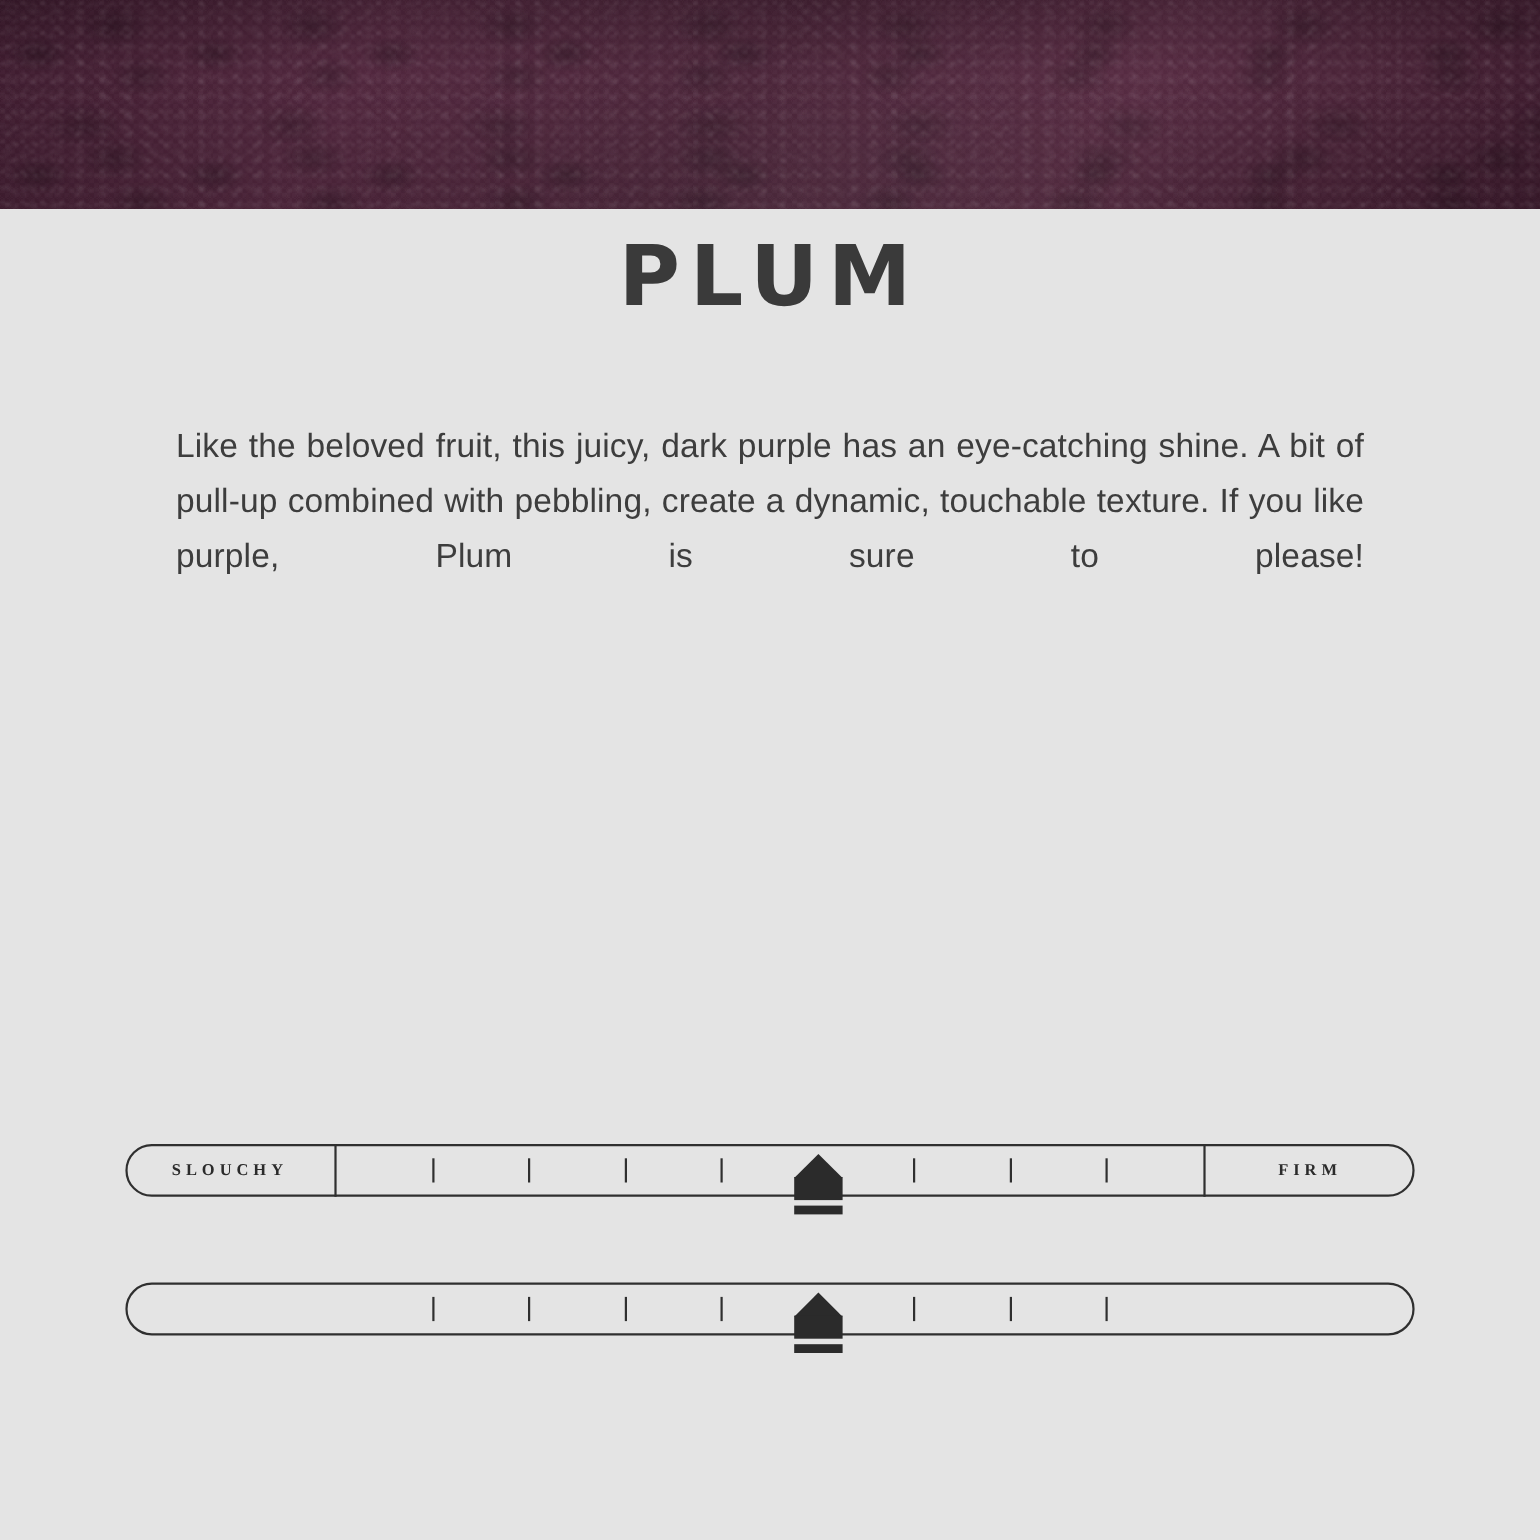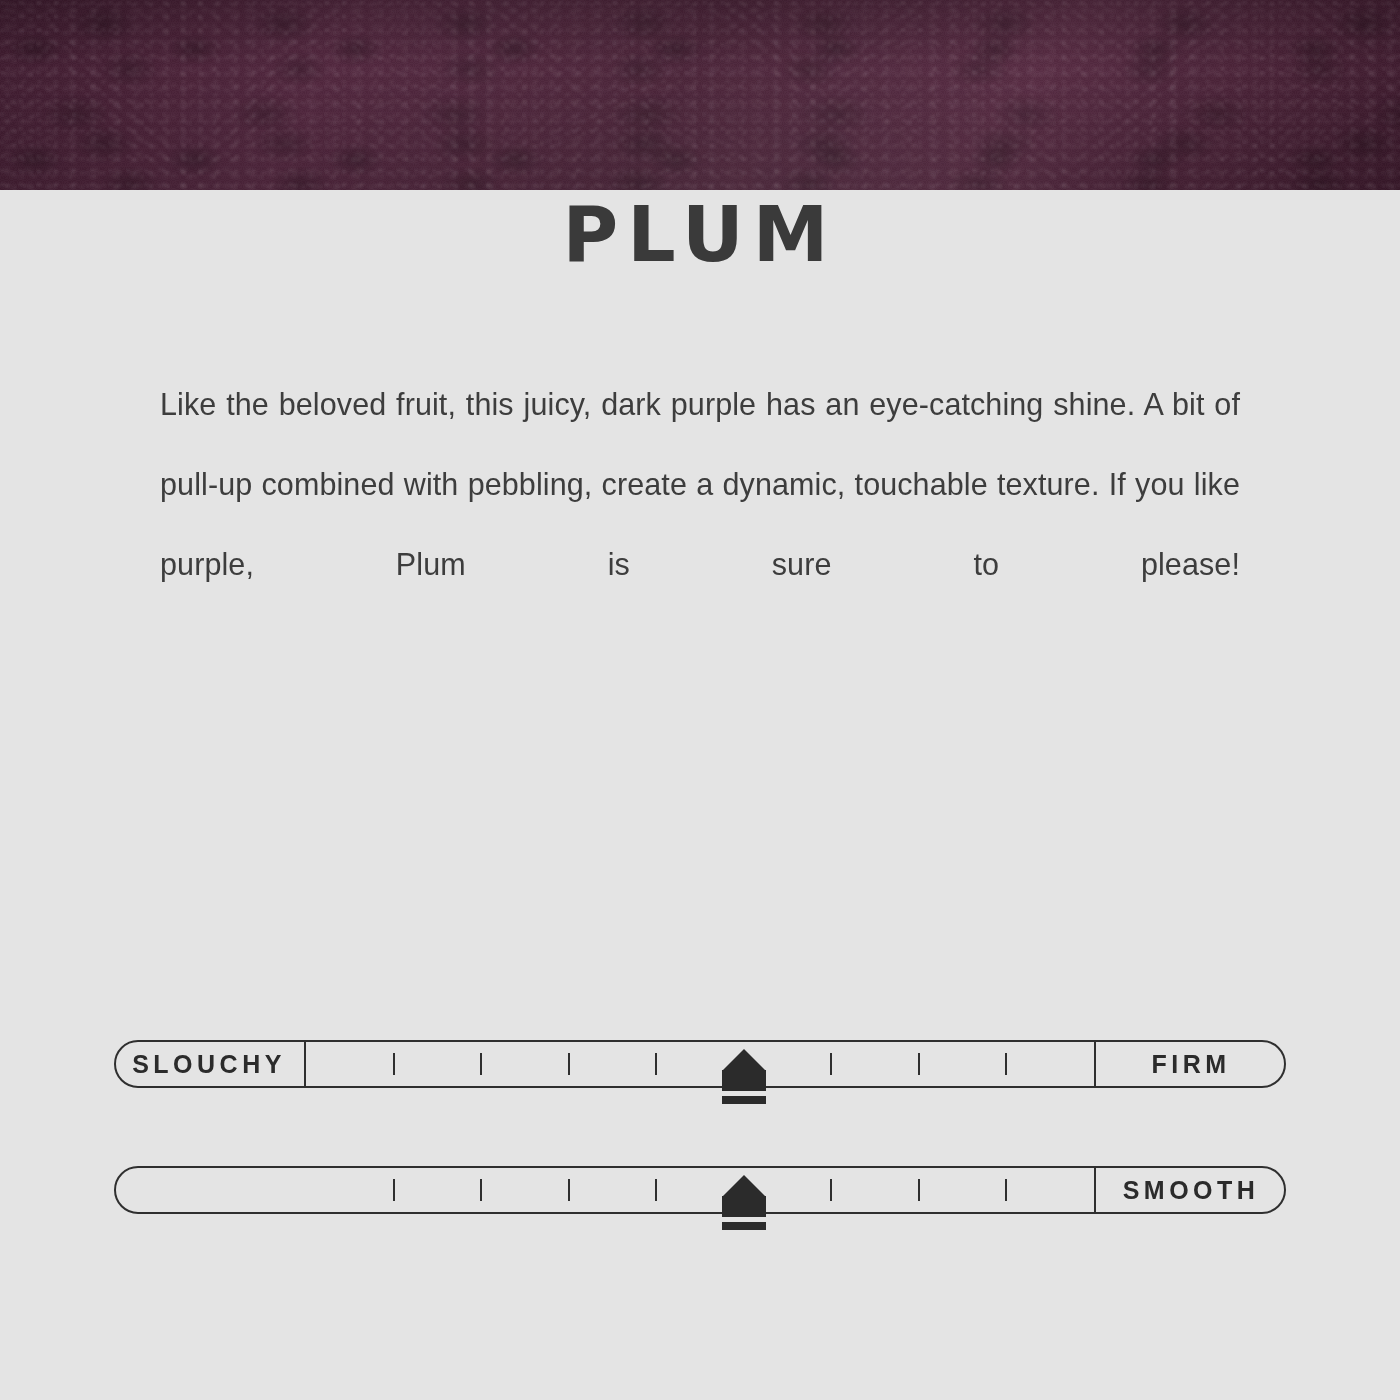--- a/index.html
+++ b/index.html
@@ -52,36 +52,36 @@
     inset: 0;
     background:
       radial-gradient(circle at 50% 120%, rgba(255,255,255,0.05), rgba(255,255,255,0) 55%),
       linear-gradient(to bottom, rgba(0,0,0,0.18), rgba(0,0,0,0) 35%, rgba(0,0,0,0.10) 100%);
     pointer-events: none;
   }
 
   
   .title {
     text-align: center;
-    margin: 0;
+    margin: 16px;
     font-size: 76px;
     font-weight: bold;
     letter-spacing: 9px;
     color: #3a3a3a;
     font-family: "DejaVu Sans", sans-serif;
   }
 
   
   .description {
     width: 1080px;
     margin: 85px auto 0 auto;
     text-align: justify;
     text-align-last: justify;
     font-size: 30.5px;
-    line-height: 80px;
+    line-height: 50px;
     color: #3d3d3d;
     font-family: "Liberation Sans", sans-serif;
     letter-spacing: 0.1px;
   }
 
   
   .scales {
     position: absolute;
     left: 0;
     top: 1040px;
@@ -103,25 +103,25 @@
   }
   .scale-cap {
     position: absolute;
     top: 0;
     height: 100%;
     width: 192px;
     box-sizing: border-box;
     display: flex;
     align-items: center;
     justify-content: center;
-    font-size: 25px;
+    font-size: 15px;
     font-weight: bold;
     letter-spacing: 4.5px;
     color: #2b2b2b;
-    font-family: Liberation Sans, sans-serif;
+    font-family: Liberation Serif, serif;
   }
   .scale-cap.left {
     left: 0;
     border-right: 2px solid #2f2f2f;
   }
   .scale-cap.right {
     right: 0;
     border-left: 2px solid #2f2f2f;
     text-align: right;
   }
@@ -205,21 +205,20 @@
         <div class="marker" style="left:55.55%">
           <span class="head"></span>
           <span class="body"></span>
           <span class="base"></span>
         </div>
       </div>
     </div>
 
     <div class="scale">
       <div class="scale-track"></div>
-      <div class="scale-cap right">SMOOTH</div>
       <div class="ticks">
         <div class="tick" style="left:11.11%"></div>
         <div class="tick" style="left:22.22%"></div>
         <div class="tick" style="left:33.33%"></div>
         <div class="tick" style="left:44.44%"></div>
         <div class="tick" style="left:55.55%"></div>
         <div class="tick" style="left:66.66%"></div>
         <div class="tick" style="left:77.77%"></div>
         <div class="tick" style="left:88.88%"></div>
         <div class="marker" style="left:55.55%">

